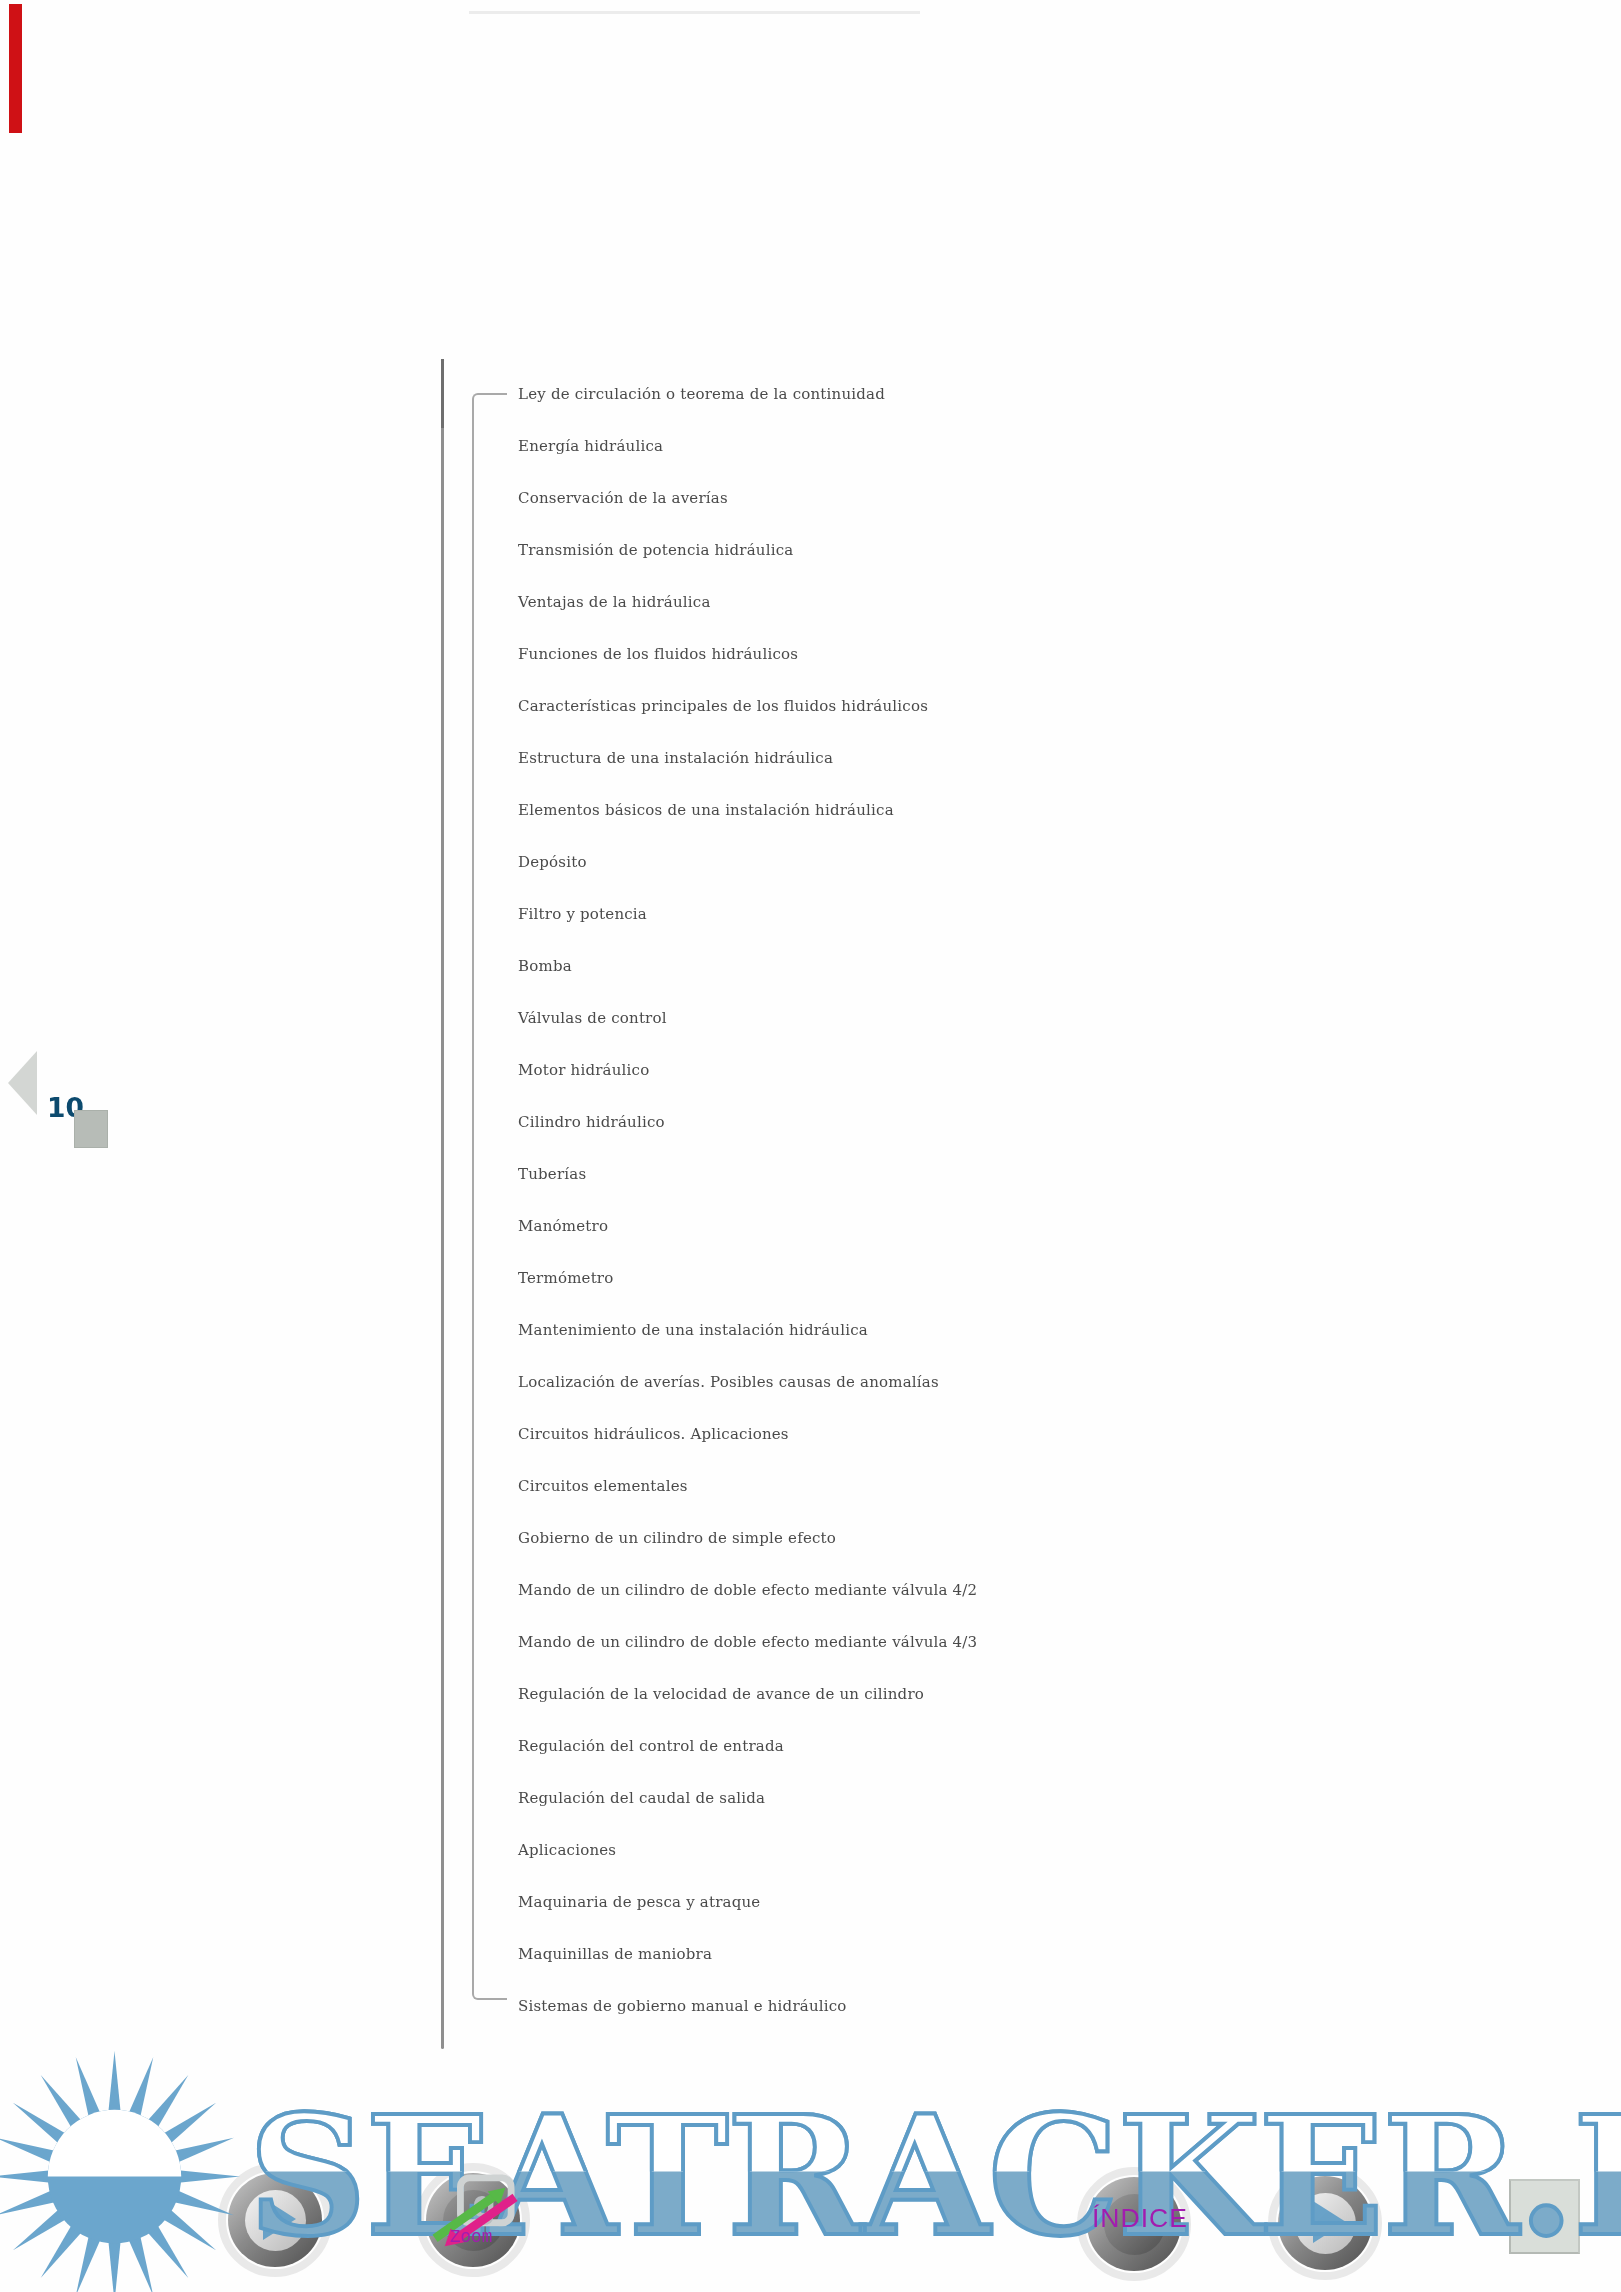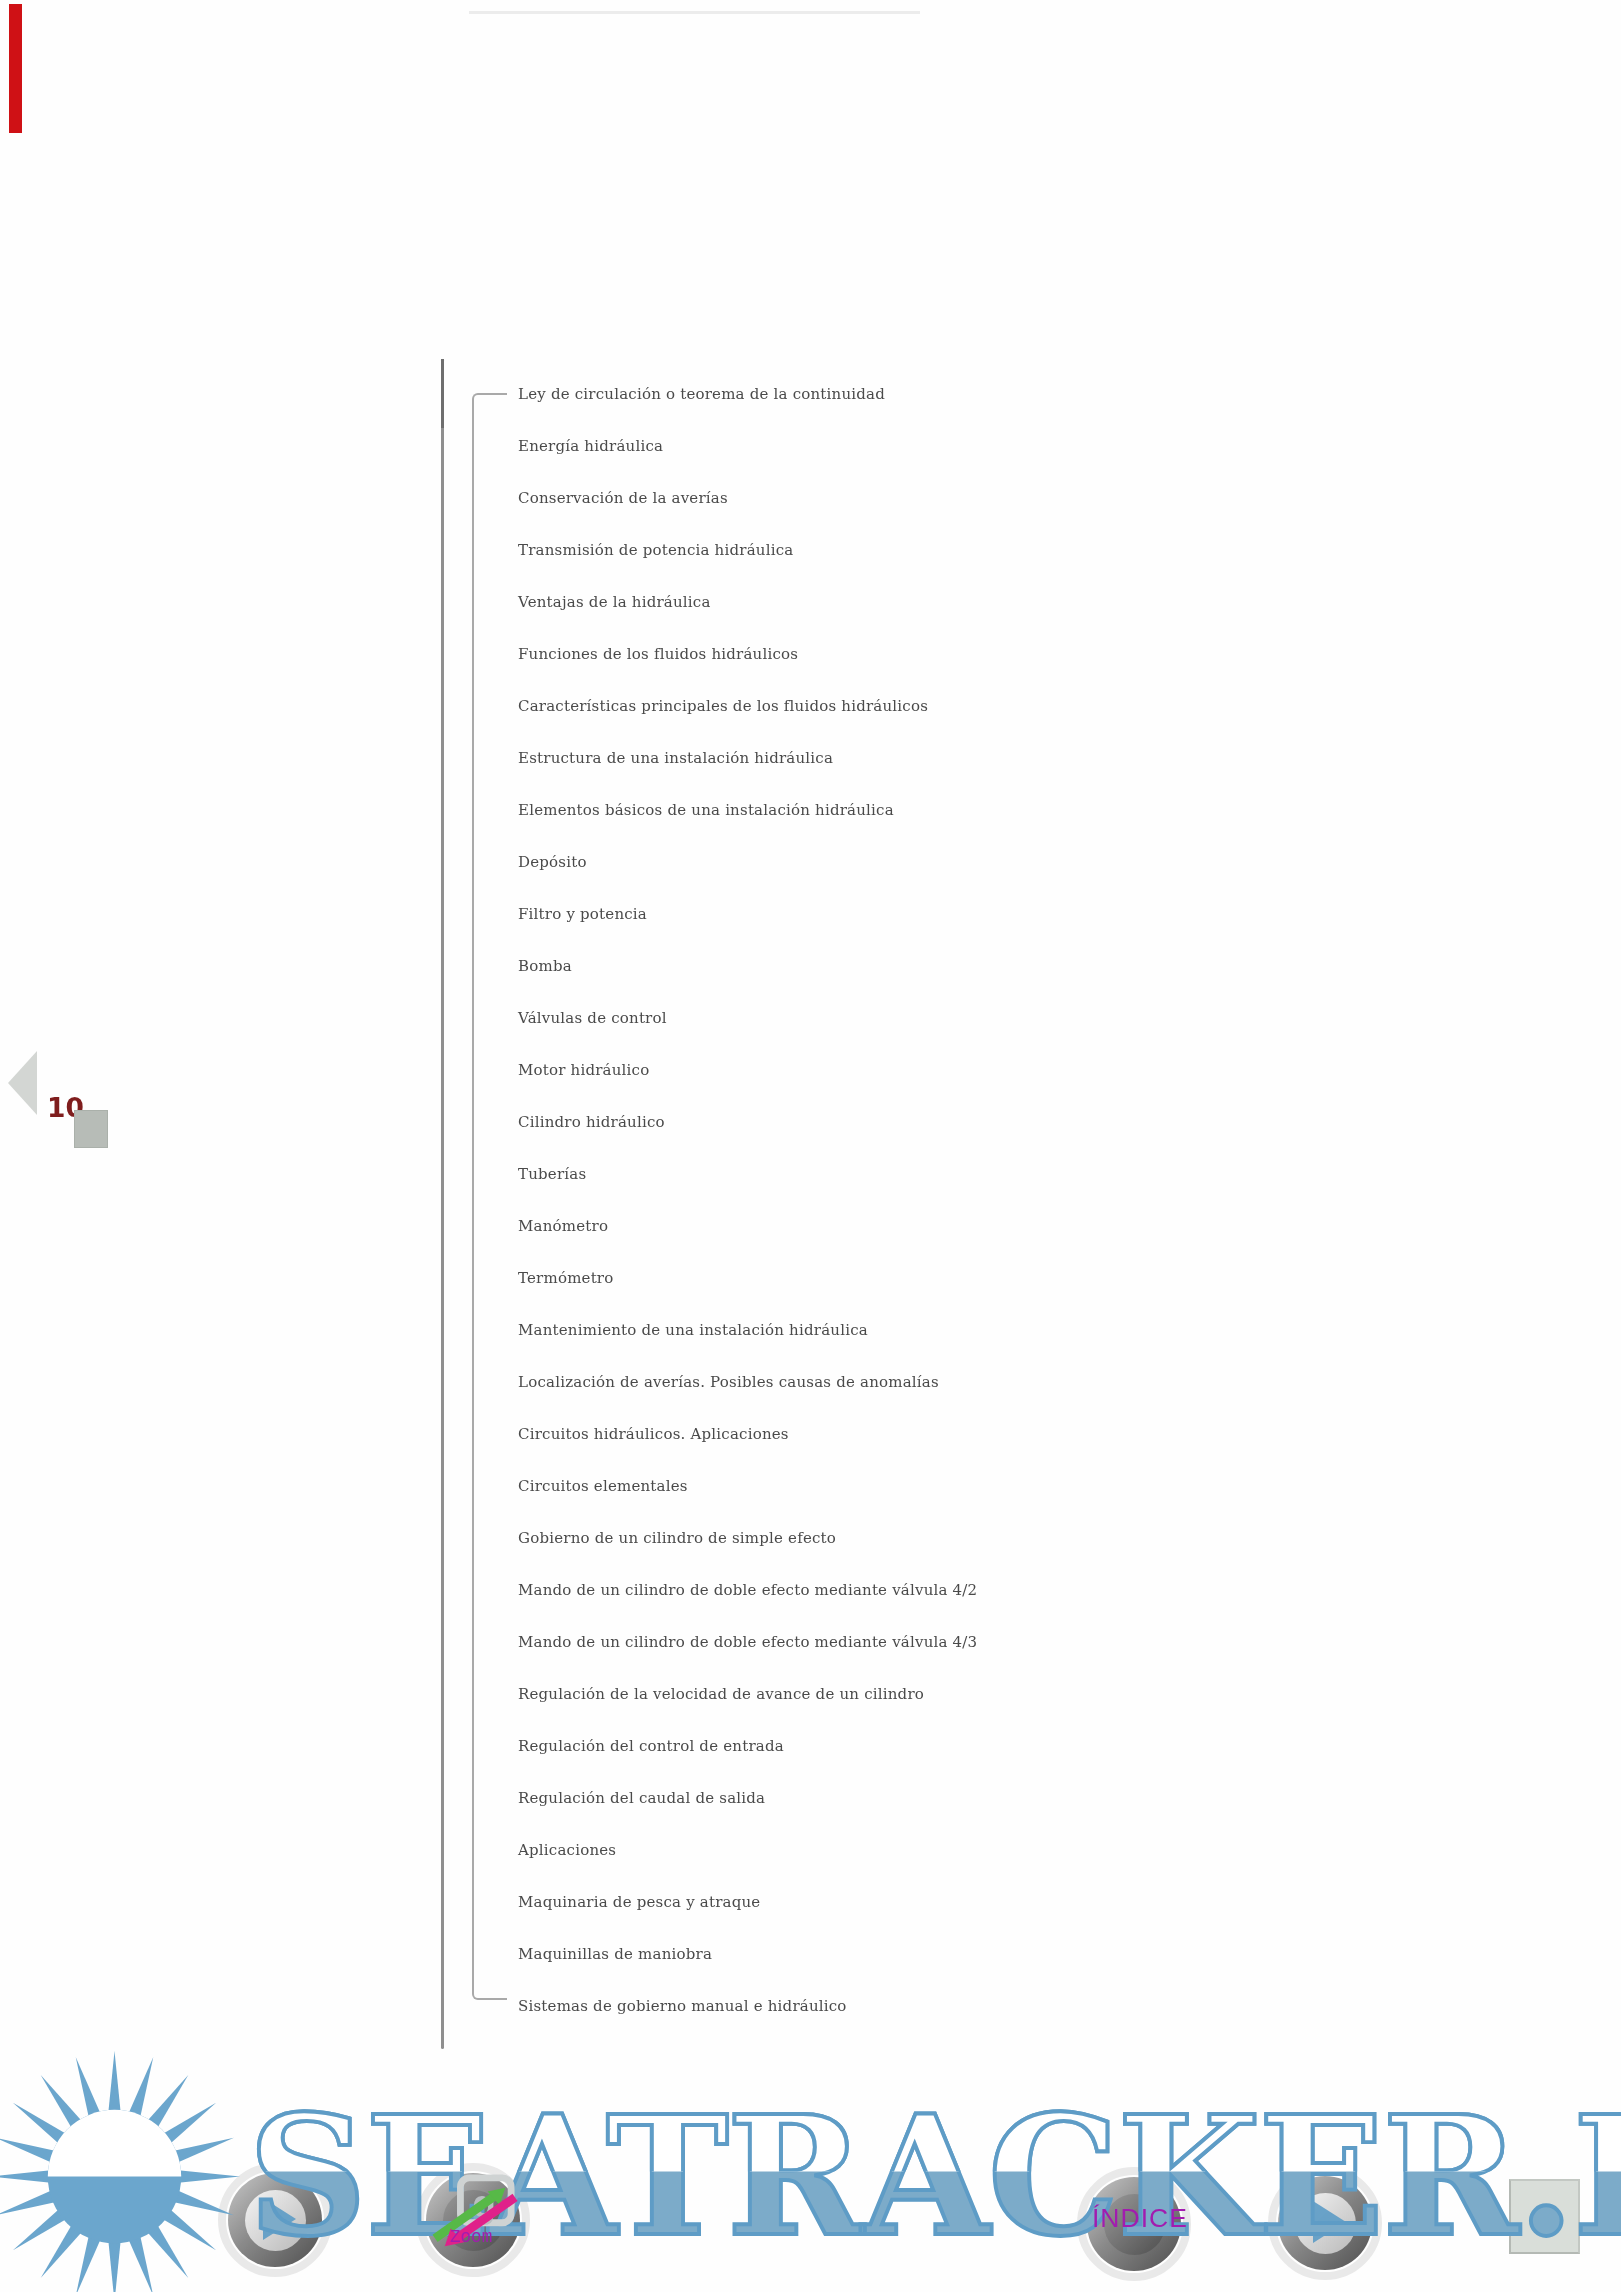--- a/index.html
+++ b/index.html
@@ -24,21 +24,21 @@
     font-size:15px;color:var(--ink,#4a4a4a);letter-spacing:0.2px;white-space:nowrap;
   }
   
   .page-marker-arrow{
     position:absolute;left:7.8px;top:1051px;width:0;height:0;
     border-top:32px solid transparent;border-bottom:32px solid transparent;
     border-right:29px solid #d3d6d3;
   }
   .page-number{
     position:absolute;left:47px;top:1092px;
-    font-family:"DejaVu Sans",sans-serif;font-weight:bold;font-size:26.5px;color:#7f1d1d;
+    font-family:"DejaVu Sans",sans-serif;font-weight:bold;font-size:26.5px;color:#0c4a6e;
   }
   .page-number-tab{position:absolute;left:74px;top:1110px;width:32px;height:36px;background:#b7bcb7;border:1px solid #aab0aa;}
   
   .pbtn{position:absolute;width:114px;height:114px;z-index:2;cursor:pointer;}
   .pbtn .halo{position:absolute;inset:0;border-radius:50%;border:8.8px solid rgba(190,190,190,.33);}
   .pbtn .ring{position:absolute;left:9.8px;top:9.8px;width:94px;height:94px;border-radius:50%;
     background:linear-gradient(135deg,#c9c9c9 0%,#8a8a8a 45%,#4f4f4f 100%);}
   .pbtn .inner{position:absolute;left:26.5px;top:26.5px;width:61px;height:61px;border-radius:50%;}
   .pbtn .inner.light{background:linear-gradient(135deg,#f4f4f4,#b9b9b9);}
   .pbtn .inner.dark{background:linear-gradient(135deg,#9a9a9a,#4e4e4e);}

